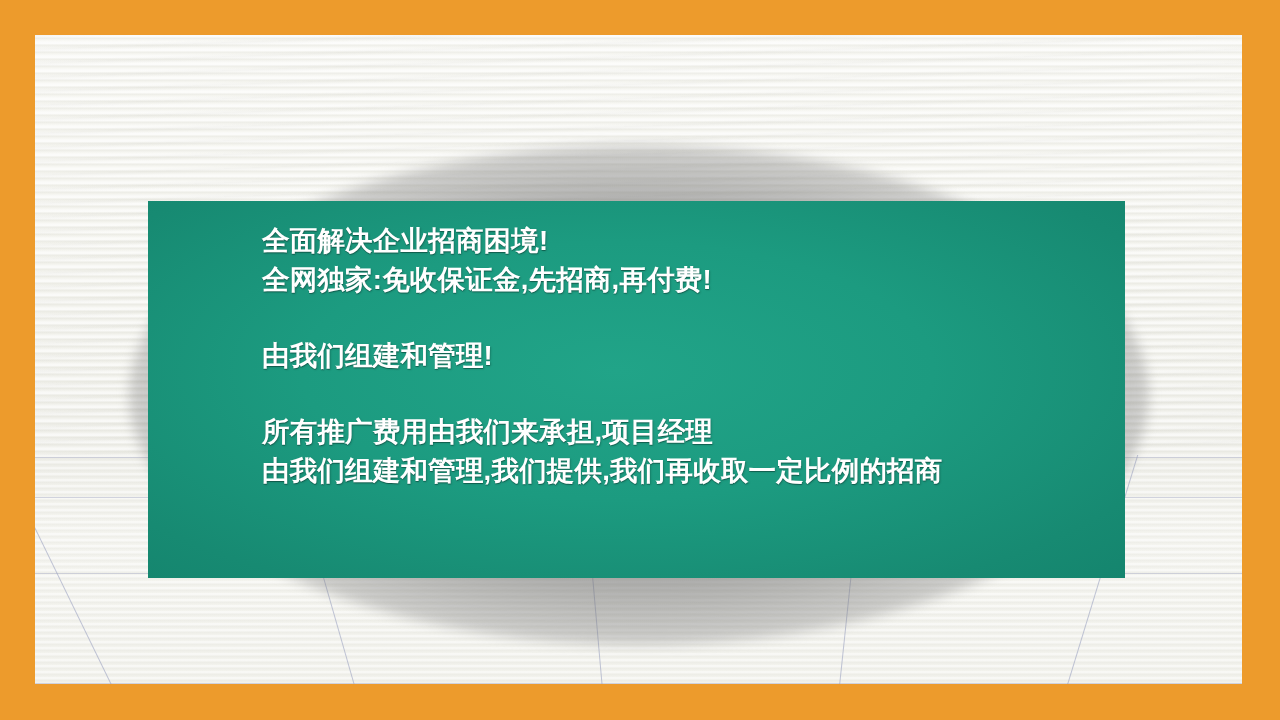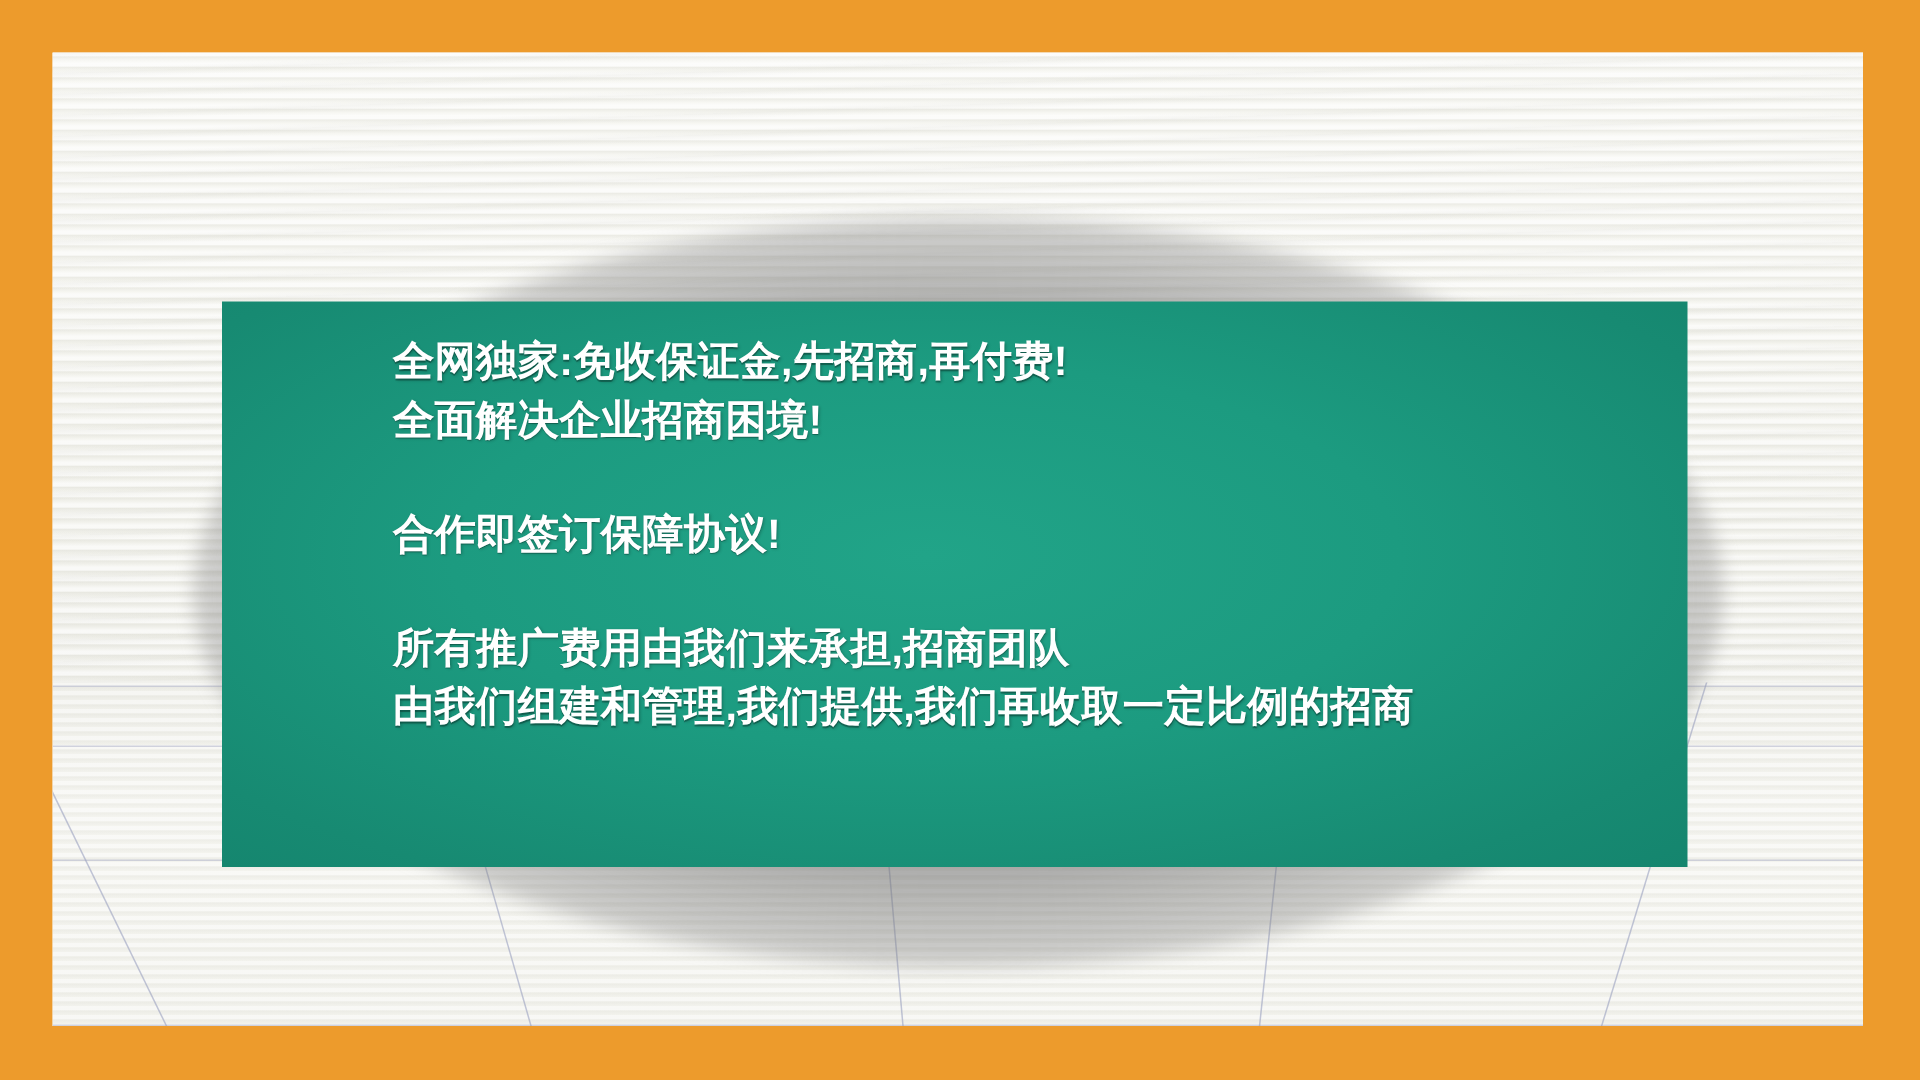--- a/index.html
+++ b/index.html
@@ -181,29 +181,29 @@
       <div class="floor-v" style="left:800px;   height:320px; transform:rotate(6deg);"></div>
       <div class="floor-v" style="left:1020px;  height:320px; transform:rotate(17deg);"></div>
 
     </div>
 
     <div class="ellipse-shadow"></div>
 
     <div id="green-card">
 
       <div class="para spacer-after">
+        <span class="line">全面解决企业招商困境!</span>
         <span class="line">全网独家:免收保证金,先招商,再付费!</span>
-        <span class="line">全面解决企业招商困境!</span>
       </div>
 
       <div class="para spacer-after">
-        <span class="line">合作即签订保障协议!</span>
+        <span class="line">由我们组建和管理!</span>
       </div>
 
       <div class="para">
-        <span class="line">所有推广费用由我们来承担,招商团队</span>
+        <span class="line">所有推广费用由我们来承担,项目经理</span>
         <span class="line">由我们组建和管理,我们提供,我们再收取一定比例的招商</span>
       </div>
 
     </div>
 
   </div>
 </div>
 
 </body></html>

